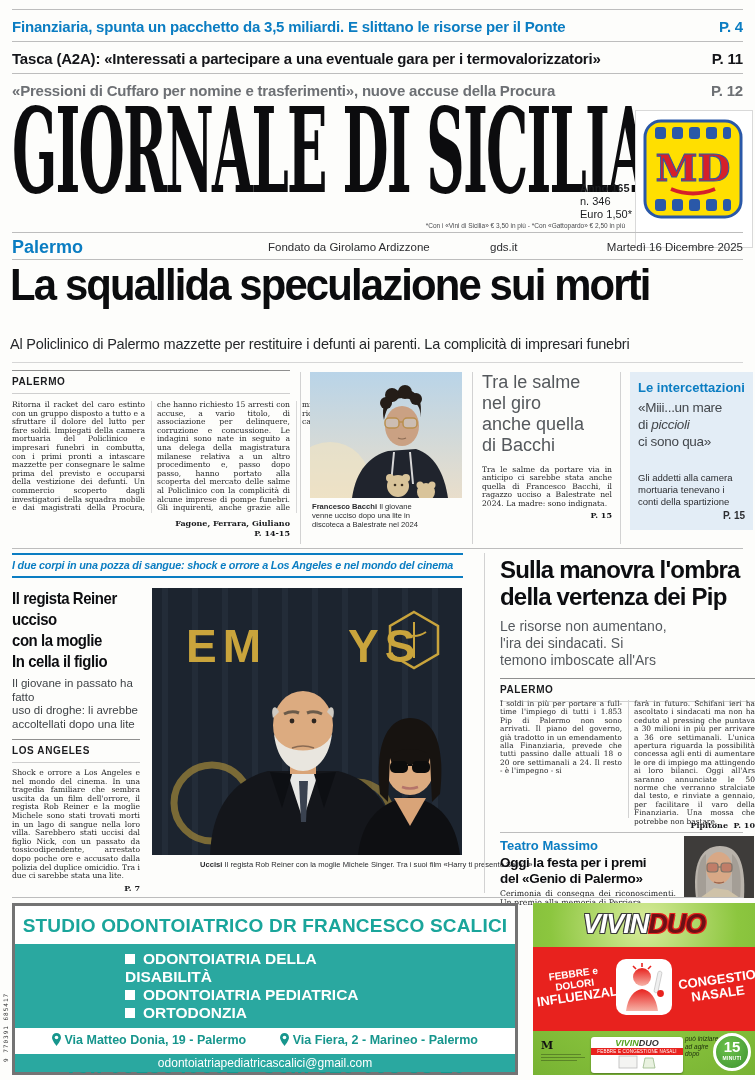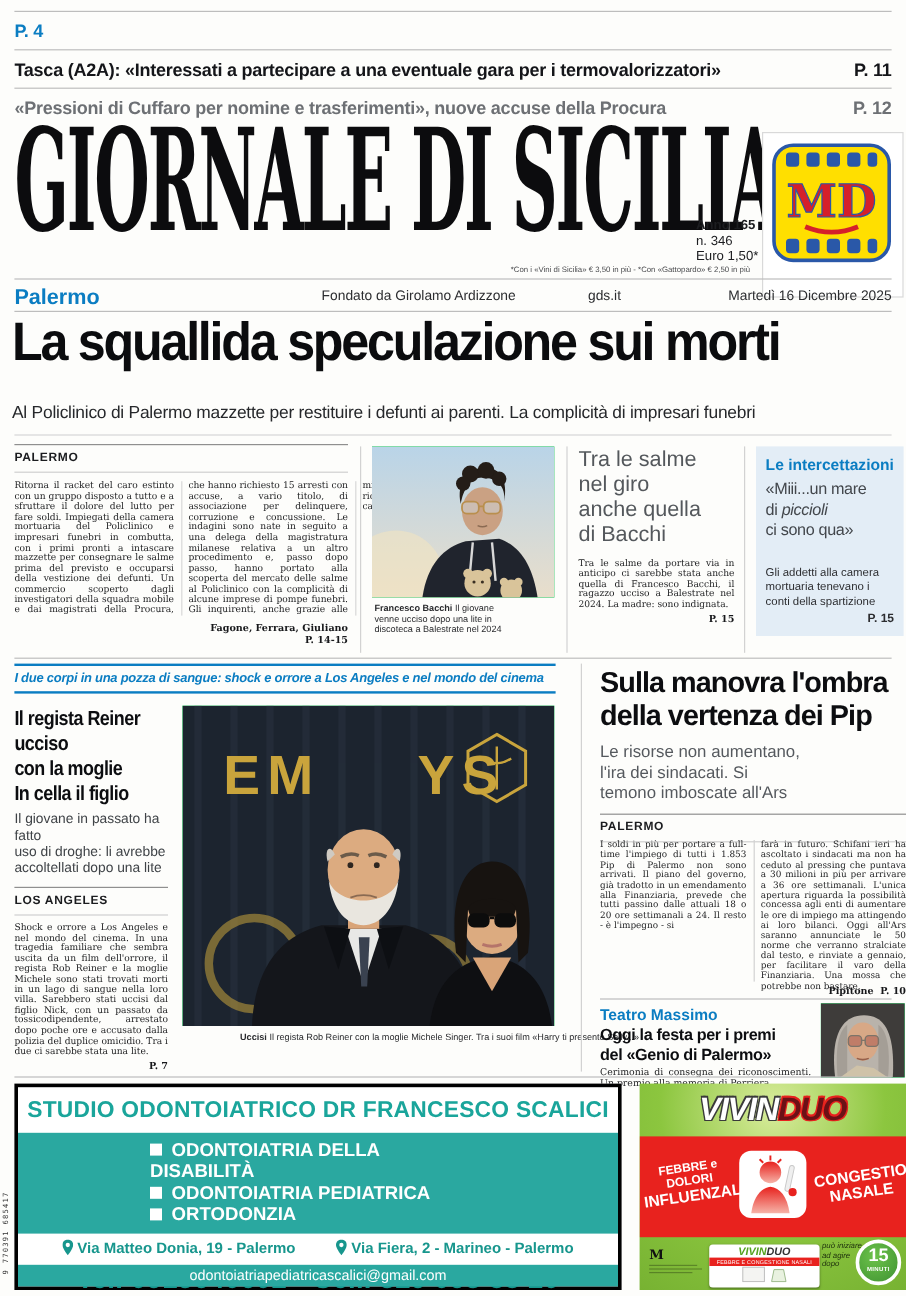--- a/index.html
+++ b/index.html
@@ -35,21 +35,21 @@
             transform:scaleX(0.45);transform-origin:left top;white-space:nowrap;}
   .lead-h{position:absolute;left:10px;top:262px;font-size:45px;line-height:1;font-weight:700;
           letter-spacing:-2px;color:#0b0c0e;transform:scaleX(0.93);transform-origin:left top;white-space:nowrap;}
   .lead-sub{position:absolute;left:10px;top:336px;font-size:14.5px;letter-spacing:-0.2px;color:#26282b;white-space:nowrap;}
   .bluebox{position:absolute;left:630px;top:372px;width:123px;height:158px;background:#e3edf6;box-sizing:border-box;padding:8px;}
   .quote{font-size:13.5px;line-height:17px;letter-spacing:-0.3px;color:#43474c;}
   .salme-h{font-size:18px;line-height:1.16;color:#54585c;}
   .sec-h{font-weight:700;color:#0c0d10;}
   
   .ad-dental{position:absolute;left:12px;top:903px;width:506px;height:172px;box-sizing:border-box;
-             border:3px solid #000000;background:#ffffff;}
+             border:3px solid #737373;background:#ffffff;}
   .d-title{margin-top:9px;text-align:center;font-size:19px;font-weight:700;color:#1aa59b;letter-spacing:0.2px;}
   .d-band{margin-top:7px;background:#2aa8a0;color:#fff;padding:6px 0;}
   .d-band .ln{width:280px;margin:0 auto;font-size:15.5px;line-height:18px;font-weight:700;}
   .d-band .sq{display:inline-block;width:10px;height:10px;background:#fff;margin-right:8px;}
   .d-addr{display:flex;justify-content:center;gap:34px;margin-top:5px;font-size:12.5px;font-weight:700;color:#17968d;}
   .d-tel{margin-top:5px;text-align:center;font-size:23px;font-weight:700;color:#17968d;letter-spacing:0.2px;}
   .d-mail{position:absolute;left:0;right:0;bottom:0;background:#2aa8a0;color:#fff;text-align:center;
           font-size:12px;padding:2px 0;}
   .ad-vivin{position:absolute;left:533px;top:903px;width:222px;height:172px;overflow:hidden;
             background:radial-gradient(circle at 50% 12%, #d9ec9c 0%, #8cc63f 50%, #77b232 100%);}
@@ -78,20 +78,21 @@
   .barcode{position:absolute;left:2px;top:1062px;transform:rotate(-90deg);transform-origin:left top;
            font-family:"DejaVu Sans Mono",monospace;font-size:6px;letter-spacing:1px;color:#333;white-space:nowrap;}
 </style>
 </head>
 <body>
 
 <div class="page">
 
   <div class="hr" style="left:12px;top:9px;width:731px;"></div>
   <div class="ts-row c-blue" style="top:13px;">
+    <span>Finanziaria, spunta un pacchetto da 3,5 miliardi. E slittano le risorse per il Ponte</span>
     <span class="pageref">P. 4</span>
   </div>
   <div class="hr" style="left:12px;top:41px;width:731px;"></div>
   <div class="ts-row c-dark" style="top:45px;">
     <span>Tasca (A2A): «Interessati a partecipare a una eventuale gara per i termovalorizzatori»</span>
     <span class="pageref">P. 11</span>
   </div>
   <div class="hr" style="left:12px;top:73px;width:731px;"></div>
   <div class="ts-row c-gray" style="top:77px;">
     <span>«Pressioni di Cuffaro per nomine e trasferimenti», nuove accuse della Procura</span>

